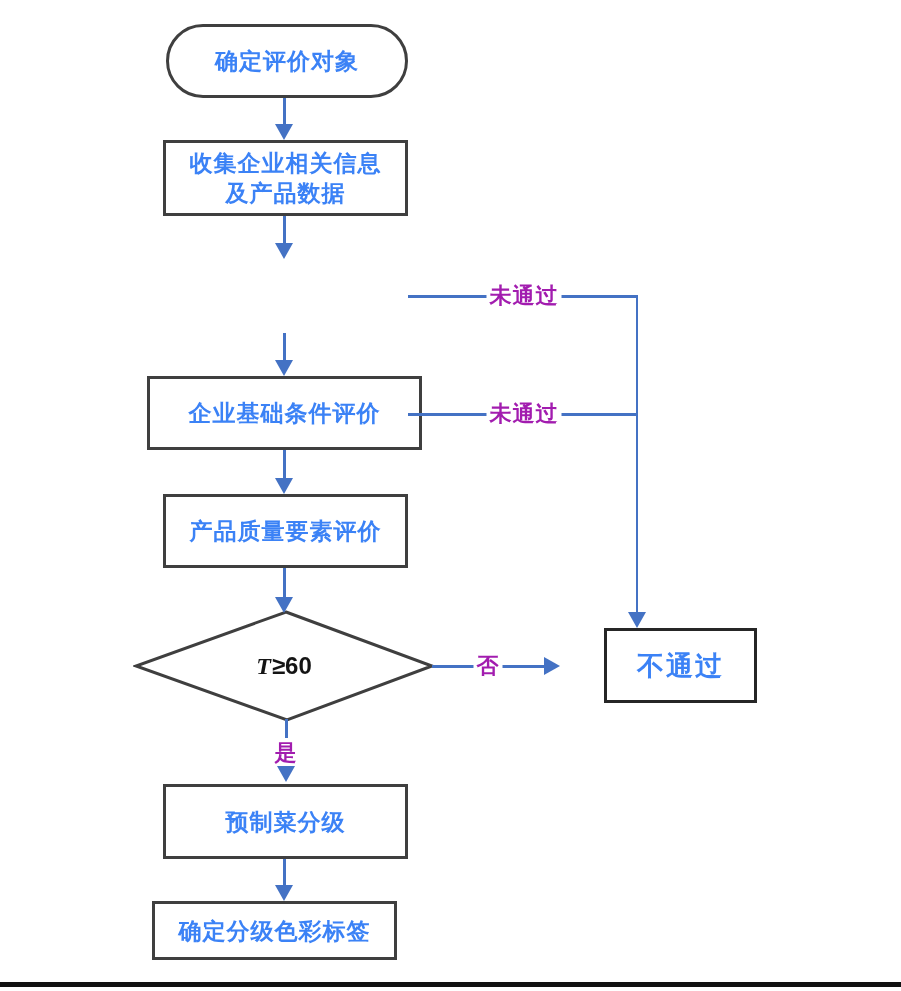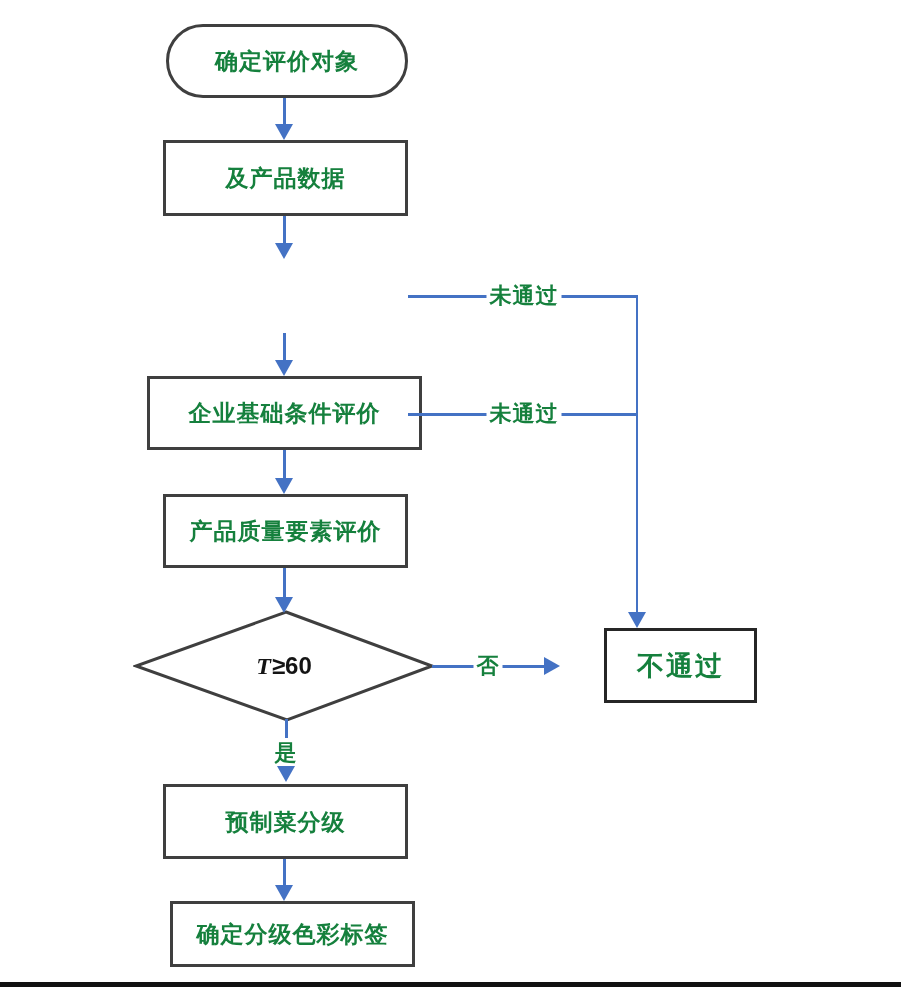--- a/index.html
+++ b/index.html
@@ -5,21 +5,21 @@
   html,body{margin:0;padding:0;background:#ffffff;}
   .stage{
     position:relative;width:901px;height:991px;background:#ffffff;overflow:hidden;
     font-family:"Liberation Sans","DejaVu Sans",sans-serif;
   }
   
   .node{
     position:absolute;box-sizing:border-box;background:#ffffff;
     border:3px solid #3f3f3f;
     display:flex;align-items:center;justify-content:center;flex-direction:column;
-    text-align:center;color:#15803d;font-weight:bold;font-size:23px;line-height:30px;
+    text-align:center;color:#3b82f6;font-weight:bold;font-size:23px;line-height:30px;
     letter-spacing:1px;
   }
   .node.rounded{border-radius:37px;}
   .node.terminal{border-color:#262626;font-size:27px;font-weight:600;letter-spacing:2px;margin-left:44px;}
   
   .decision{position:absolute;}
   .decision svg{display:block;}
   .decision .dtext{
     position:absolute;left:0;top:0;width:100%;height:100%;
     display:flex;align-items:center;justify-content:center;
@@ -35,35 +35,36 @@
     border-top:16px solid #4472C4;
   }
   .arrow-right{
     position:absolute;width:0;height:0;
     border-top:9px solid transparent;border-bottom:9px solid transparent;
     border-left:16px solid #4472C4;
   }
   .edge-label{
     position:absolute;transform:translate(-50%,-50%);
     background:#ffffff;padding:0 3px;
-    color:#15803d;font-size:22px;font-weight:bold;letter-spacing:1px;white-space:nowrap;
+    color:#a21caf;font-size:22px;font-weight:bold;letter-spacing:1px;white-space:nowrap;
   }
   
   .bottom-rule{position:absolute;left:0;top:982px;width:901px;height:5px;background:#111111;}
 </style>
 </head>
 <body>
 
 <div class="stage">
 
   <div class="node rounded" style="left:166px;top:24px;width:242px;height:74px;">
     <span>确定评价对象</span>
   </div>
 
   <div class="node" style="left:163px;top:140px;width:245px;height:76px;">
+    <span>收集企业相关信息</span>
     <span>及产品数据</span>
   </div>
 
 
   <div class="node" style="left:147px;top:376px;width:275px;height:74px;">
     <span>企业基础条件评价</span>
   </div>
 
   <div class="node" style="left:163px;top:494px;width:245px;height:74px;text-align:center;">
     <span>产品质量要素评价</span>
@@ -80,21 +81,21 @@
   </div>
 
   <div class="node terminal" style="left:560px;top:628px;width:153px;height:75px;">
     <span>不通过</span>
   </div>
 
   <div class="node" style="left:163px;top:784px;width:245px;height:75px;">
     <span>预制菜分级</span>
   </div>
 
-  <div class="node" style="left:170px;top:901px;width:245px;height:66px;">
+  <div class="node" style="left:152px;top:901px;width:245px;height:59px;">
     <span>确定分级色彩标签</span>
   </div>
 
   <div class="vline" style="left:283px;top:98px;height:27px;"></div>
   <div class="arrow-down" style="left:275px;top:124px;"></div>
 
   <div class="vline" style="left:283px;top:216px;height:28px;"></div>
   <div class="arrow-down" style="left:275px;top:243px;"></div>
 
   <div class="vline" style="left:283px;top:333px;height:28px;"></div>

